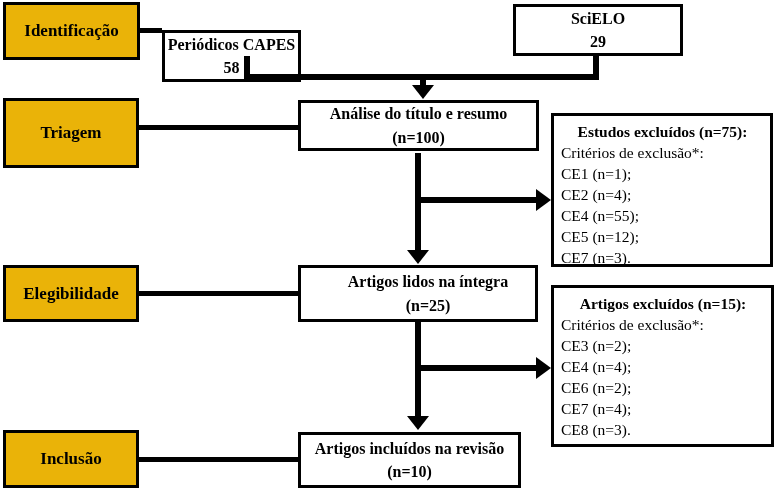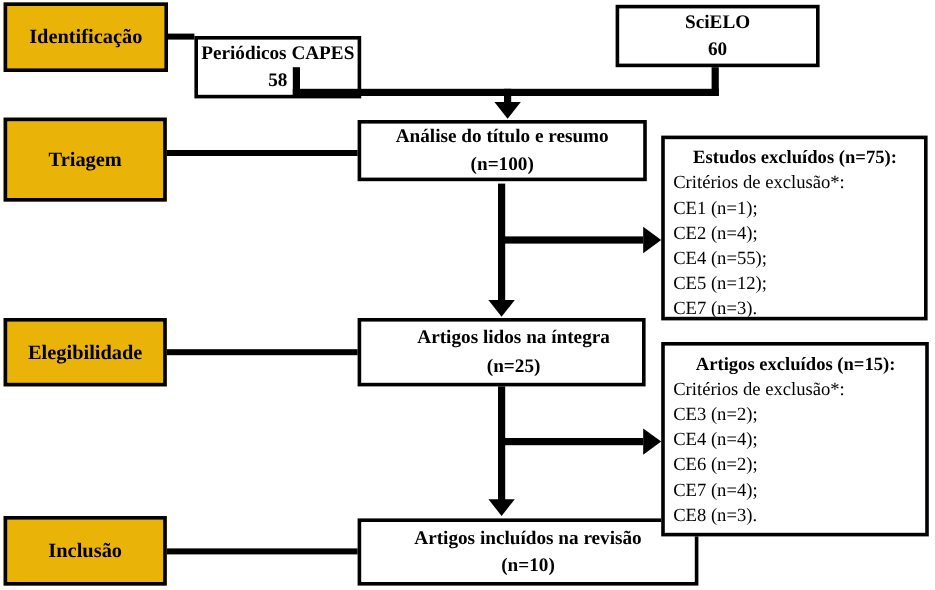--- a/index.html
+++ b/index.html
@@ -90,32 +90,32 @@
   <div class="stage" style="left:3px; top:430px; width:136px; height:58px;">
     <span>Inclusão</span>
   </div>
 
   <div class="fbox" style="left:162px; top:16px; width:139px; height:52px;margin-top:14px;">
     <div>Periódicos CAPES</div>
     <div>58</div>
   </div>
   <div class="fbox" style="left:513px; top:4px; width:170px; height:52px;">
     <div>SciELO</div>
-    <div>60</div>
+    <div>29</div>
   </div>
 
   <div class="fbox" style="left:298px; top:100px; width:241px; height:51px;">
     <div>Análise do título e resumo</div>
     <div>(n=100)</div>
   </div>
   <div class="fbox" style="left:298px; top:265px; width:240px; height:57px;padding-left:20px;">
     <div>Artigos lidos na íntegra</div>
     <div>(n=25)</div>
   </div>
-  <div class="fbox" style="left:298px; top:432px; width:284px; height:56px;">
+  <div class="fbox" style="left:298px; top:432px; width:223px; height:56px;">
     <div>Artigos incluídos na revisão</div>
     <div>(n=10)</div>
   </div>
 
   <div class="xbox" style="left:551px; top:113px; width:222px; height:154px;">
     <div class="xtitle">Estudos excluídos (n=75):</div>
     <div class="xline">Critérios de exclusão*:</div>
     <div class="xline">CE1 (n=1);</div>
     <div class="xline">CE2 (n=4);</div>
     <div class="xline">CE4 (n=55);</div>

